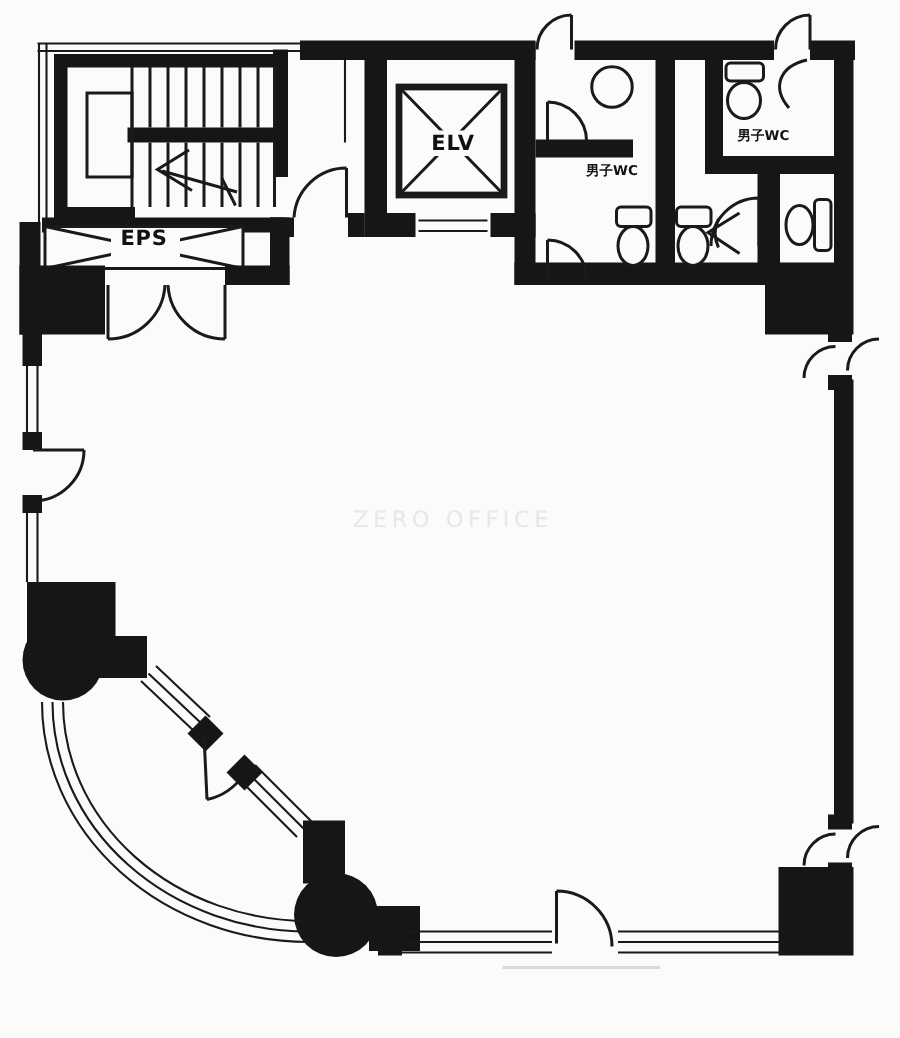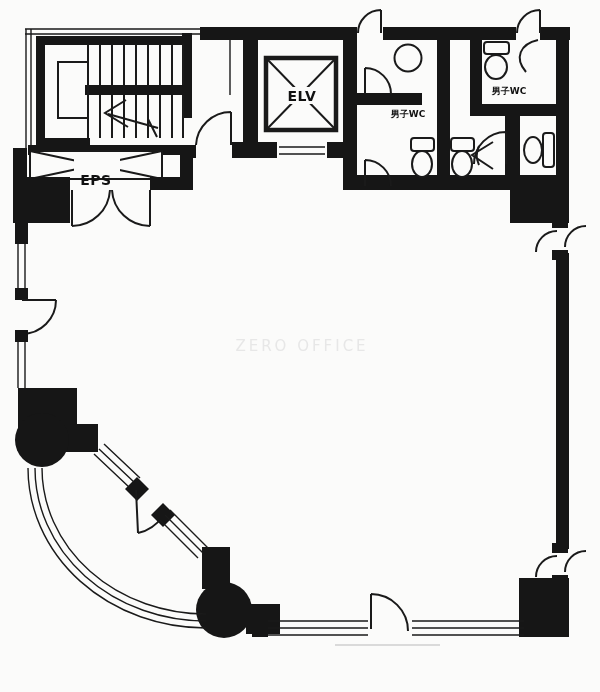--- a/index.html
+++ b/index.html
@@ -175,19 +175,19 @@
   <g>
     <rect class="wall" x="252" y="618" width="16" height="19"></rect>
     <path class="ln-thin" d="M268 621 H368 M268 628 H368 M268 635 H368"></path>
     <path class="ln" d="M371 594 V629 M371 594 A37 37 0 0 1 408 631"></path>
     <path class="ln-thin" d="M412 621 H524 M412 628 H524 M412 635 H524"></path>
     <path class="smudge" d="M335 645 H440"></path>
   </g>
 
 </svg>
 
-<div class="lbl" style="left:96px;top:180px">EPS</div>
+<div class="lbl" style="left:96px;top:159px">EPS</div>
 <div class="lbl" style="left:302px;top:96px">ELV</div>
 <div class="lbl lbl-small" style="left:408px;top:114px">男子WC</div>
 <div class="lbl lbl-small" style="left:509px;top:91px">男子WC</div>
 <div class="watermark" style="left:302px;top:346px">ZERO OFFICE</div>
 
 </div>
 
 </body></html>

